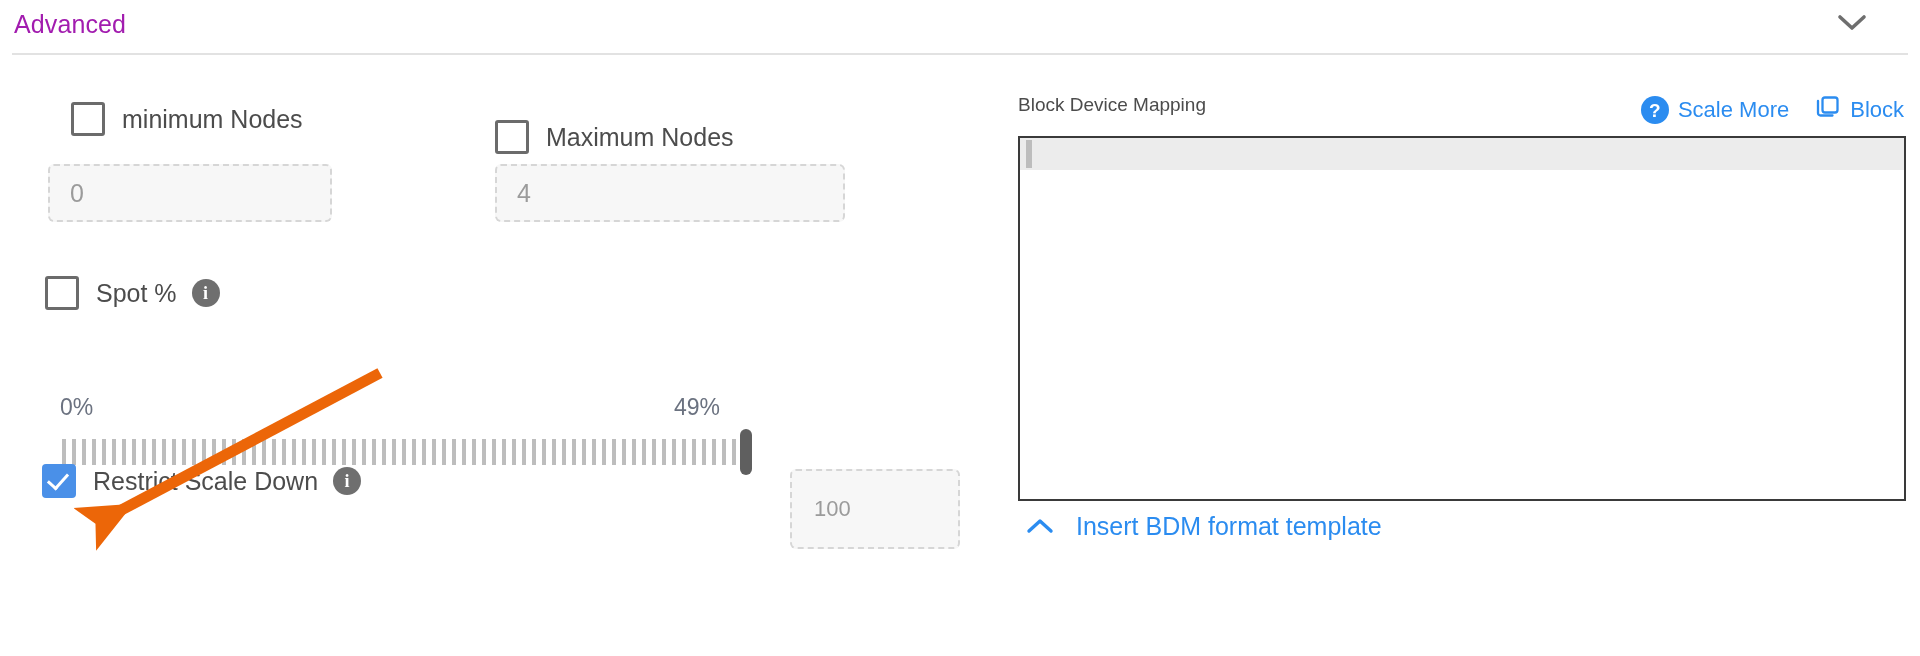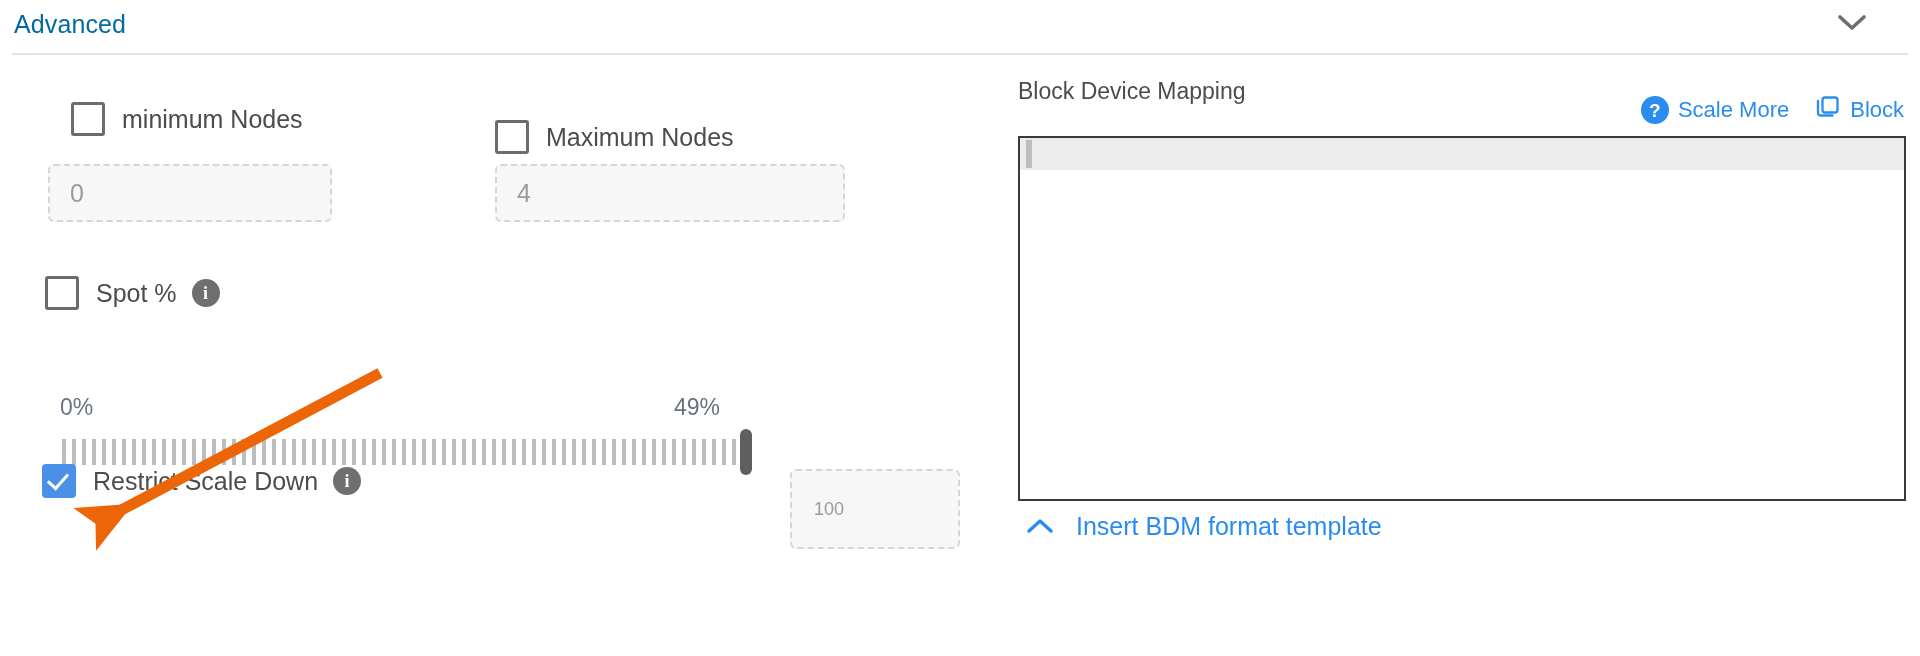--- a/index.html
+++ b/index.html
@@ -24,21 +24,21 @@
     width: 1920px;
     height: 54px;
     box-sizing: border-box;
   }
   .section-title {
     position: absolute;
     left: 14px;
     top: 10px;
     font-size: 25px;
     font-weight: 400;
-    color: #0369a1;
+    color: #a21caf;
     letter-spacing: 0.1px;
     white-space: nowrap;
   }
   .collapse-toggle {
     position: absolute;
     right: 48px;
     top: 8px;
     width: 40px;
     height: 34px;
     display: flex;
@@ -179,40 +179,40 @@
     position: absolute;
     left: 790px;
     top: 415px;
     width: 170px;
     height: 80px;
     box-sizing: border-box;
     border: 2px dashed #d6d6d6;
     border-radius: 6px;
     background: #f7f7f7;
     color: #9b9b9b;
-    font-size: 18px;
+    font-size: 22px;
     display: flex;
     align-items: center;
     padding-left: 22px;
     cursor: text;
   }
 
   
   .right-panel {
     position: absolute;
     left: 1018px;
     top: 54px;
     width: 902px;
     height: 602px;
   }
   .bdm-title {
     position: absolute;
     left: 0;
-    top: 24px;
-    font-size: 23px;
+    top: 40px;
+    font-size: 19px;
     color: #4c4c4c;
     white-space: nowrap;
   }
   .bdm-actions {
     position: absolute;
     right: 16px;
     top: 40px;
     display: flex;
     align-items: center;
     gap: 26px;

